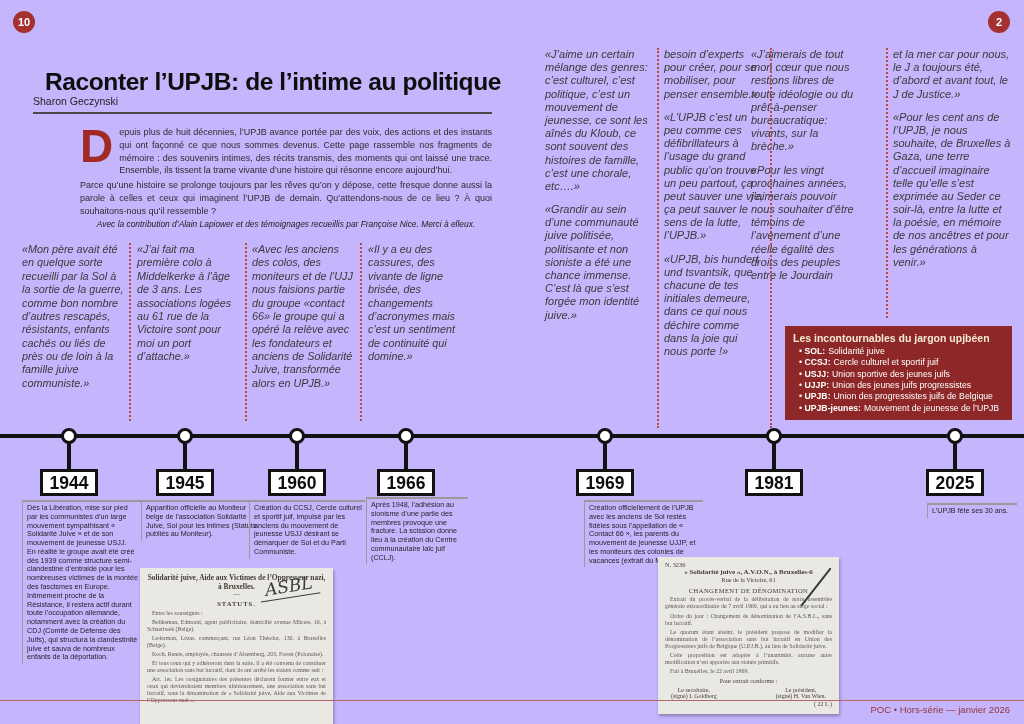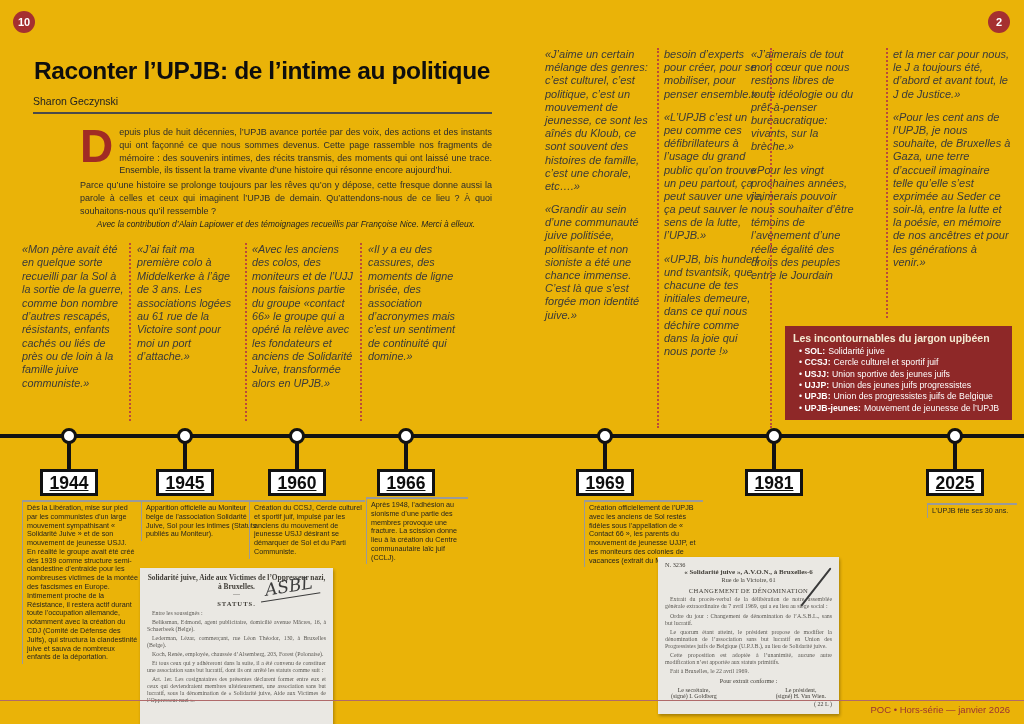--- a/index.html
+++ b/index.html
@@ -1,16 +1,16 @@
 <!DOCTYPE html>
 <html><head>
 <meta charset="utf-8">
 <style>
   html,body{margin:0;padding:0;background:#888;}
-  .canvas{position:relative;width:1024px;height:724px;background:#eab308;overflow:hidden;
+  .canvas{position:relative;width:1024px;height:724px;background:#c4b5fd;overflow:hidden;
           font-family:"Liberation Sans",sans-serif;color:#222;}
   .badge{position:absolute;width:22px;height:22px;border-radius:50%;background:#a53030;color:#fff;
          font-size:11px;font-weight:bold;text-align:center;line-height:22px;}
   .title{position:absolute;left:33px;top:56px;width:475px;font-size:24.5px;font-weight:bold;
          color:#0e0e0e;letter-spacing:-0.4px;}
   .author{position:absolute;left:33px;top:95px;font-size:10.5px;color:#222;}
   .rule{position:absolute;left:33px;top:112px;width:459px;height:2px;background:#4a4a4a;}
   .intro{position:absolute;left:80px;top:126px;width:412px;font-size:9px;line-height:1.42;
          text-align:justify;color:#2d2d2d;}
   .dropcap{float:left;font-size:46px;line-height:0.8;font-weight:bold;color:#a12b24;
@@ -30,21 +30,21 @@
   .jargon ul{margin:0;padding:0 0 0 6px;list-style:none;font-size:8.7px;line-height:1.3;}
   .jargon li::before{content:"•  ";}
   .jargon .acr{font-weight:bold;margin-right:3px;}
 
   .tl-line{position:absolute;left:0;top:434px;width:1024px;height:3.5px;background:#121212;}
   .tl-circle{position:absolute;top:428px;width:16px;height:16px;border-radius:50%;
              border:3.5px solid #121212;background:#fff;box-sizing:border-box;}
   .tl-stem{position:absolute;top:442px;width:4px;height:28px;background:#121212;}
   .tl-yearbox{position:absolute;top:469px;width:58px;height:27px;border:3px solid #121212;
               background:#fff;box-sizing:border-box;text-align:center;font-size:17.5px;
-              font-weight:bold;line-height:22px;color:#0e0e0e;text-decoration:underline;}
+              font-weight:bold;line-height:22px;color:#0e0e0e;}
   .tl-text{position:absolute;font-size:7.2px;line-height:1.22;color:#1f1f1f;
            border-top:2px solid #9a9a9a;border-left:1px solid #9a9a9a;
            padding:2px 1px 2px 4px;white-space:pre-line;}
 
   .doc{position:absolute;background:#eae8e3;box-shadow:1px 2px 3px rgba(0,0,0,0.3);
        font-family:"Liberation Serif",serif;color:#413e38;box-sizing:border-box;}
   .doc1{left:140px;top:568px;width:193px;height:170px;padding:5px 7px;}
   .doc1 .dtitle{font-size:7.4px;font-weight:bold;text-align:center;line-height:1.25;}
   .doc1 .ddash{text-align:center;font-size:7px;line-height:5px;}
   .doc1 .dhead{text-align:center;font-size:6.6px;font-weight:bold;letter-spacing:1px;margin:3px 0 3px 0;}
@@ -71,34 +71,34 @@
   .footer-text{position:absolute;right:14px;top:704px;font-size:9.5px;color:#993333;}
 </style>
 </head>
 <body>
 
 <div class="canvas">
 
   <div class="badge" style="left:13px;top:11px;">10</div>
   <div class="badge" style="left:988px;top:11px;">2</div>
 
-  <h1 class="title" style="margin:1px;">Raconter l’UPJB: de l’intime au politique</h1>
+  <h1 class="title" style="margin:12px;">Raconter l’UPJB: de l’intime au politique</h1>
   <div class="author">Sharon Geczynski</div>
   <div class="rule"></div>
 
   <div class="intro">
     <span class="dropcap">D</span><span>epuis plus de huit décennies, l’UPJB avance portée par des voix, des actions et des instants qui ont façonné ce que nous sommes devenus. Cette page rassemble nos fragments de mémoire : des souvenirs intimes, des récits transmis, des moments qui ont laissé une trace. Ensemble, ils tissent la trame vivante d’une histoire qui résonne encore aujourd’hui.</span>
     <div class="p2">Parce qu’une histoire se prolonge toujours par les rêves qu’on y dépose, cette fresque donne aussi la parole à celles et ceux qui imaginent l’UPJB de demain. Qu’attendons-nous de ce lieu ? À quoi souhaitons-nous qu’il ressemble ?</div>
     <div class="credit">Avec la contribution d’Alain Lapiower et des témoignages recueillis par Françoise Nice. Merci à elleux.</div>
   </div>
 
   <div class="qcol qcol-left" style="left:22px;top:243px;width:104px;">«Mon père avait été en quelque sorte recueilli par la Sol à la sortie de la guerre, comme bon nombre d’autres rescapés, résistants, enfants cachés ou liés de près ou de loin à la famille juive communiste.»</div>
   <div class="qcol qcol-left" style="left:137px;top:243px;width:102px;">«J’ai fait ma première colo à Middelkerke à l’âge de 3 ans. Les associations logées au 61 rue de la Victoire sont pour moi un port d’attache.»</div>
   <div class="qcol qcol-left" style="left:252px;top:243px;width:105px;">«Avec les anciens des colos, des moniteurs et de l’UJJ nous faisions partie du groupe «contact 66» le groupe qui a opéré la relève avec les fondateurs et anciens de Solidarité Juive, transformée alors en UPJB.»</div>
-  <div class="qcol qcol-left" style="left:368px;top:243px;width:102px;">«Il y a eu des cassures, des moments de ligne brisée, des association d’acronymes mais c’est un sentiment de continuité qui domine.»</div>
+  <div class="qcol qcol-left" style="left:368px;top:243px;width:102px;">«Il y a eu des cassures, des vivante de ligne brisée, des changements d’acronymes mais c’est un sentiment de continuité qui domine.»</div>
 
   <div class="dotline" style="left:129px;top:243px;height:178px;"></div>
   <div class="dotline" style="left:245px;top:243px;height:178px;"></div>
   <div class="dotline" style="left:360px;top:243px;height:178px;"></div>
 
   <div class="qcol qcol-right" style="left:545px;top:48px;width:108px;">
     <p>«J’aime un certain mélange des genres: c’est culturel, c’est politique, c’est un mouvement de jeunesse, ce sont les aînés du Kloub, ce sont souvent des histoires de famille, c’est une chorale, etc….»</p>
     <p>«Grandir au sein d’une communauté juive politisée, politisante et non sioniste a été une chance immense. C’est là que s’est forgée mon identité juive.»</p>
   </div>
   <div class="qcol qcol-right" style="left:664px;top:48px;width:100px;">

